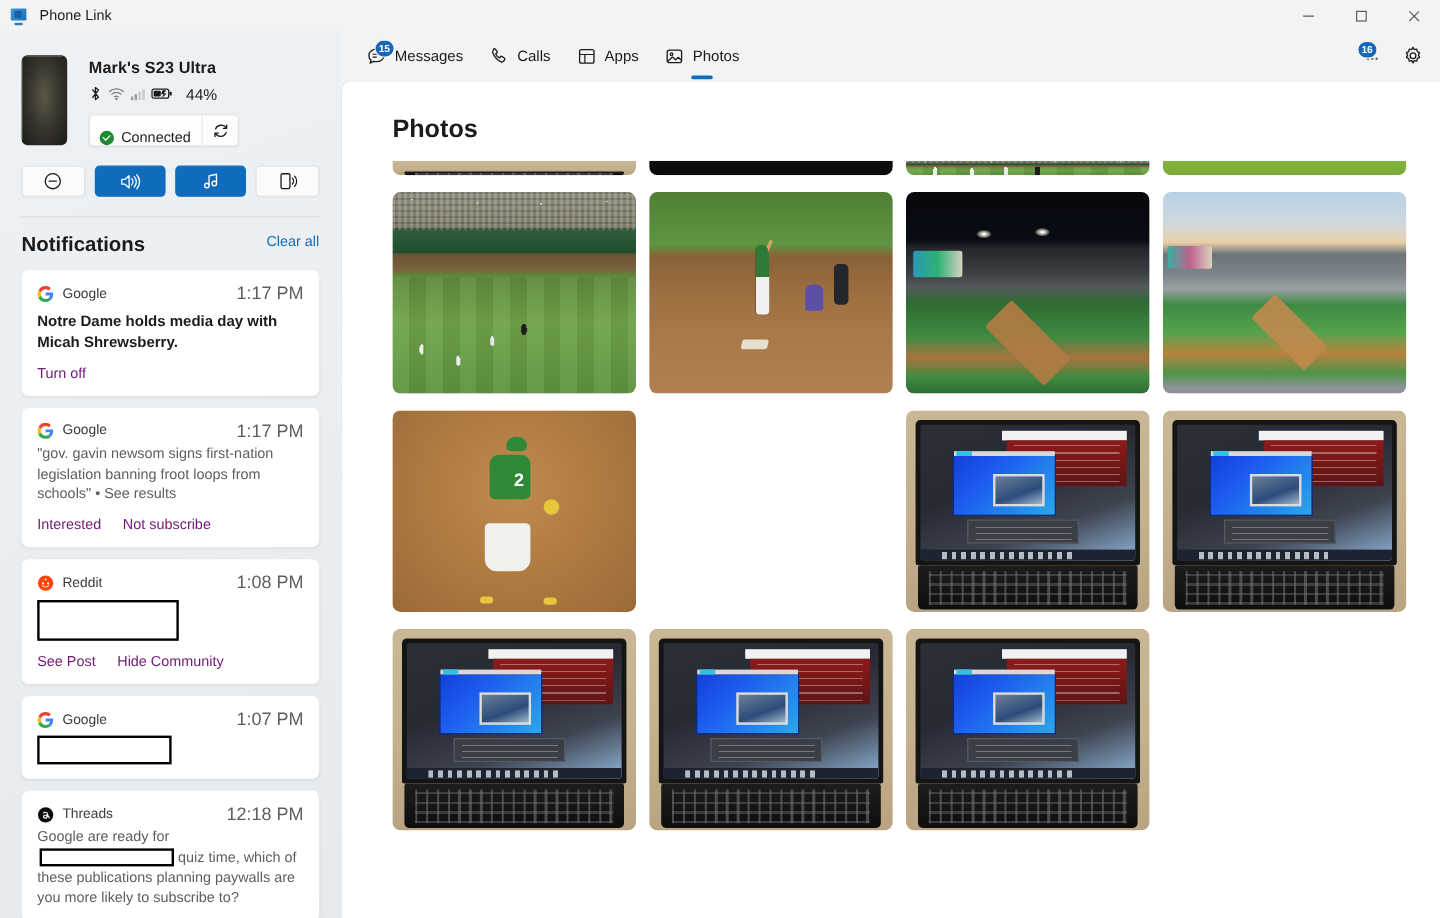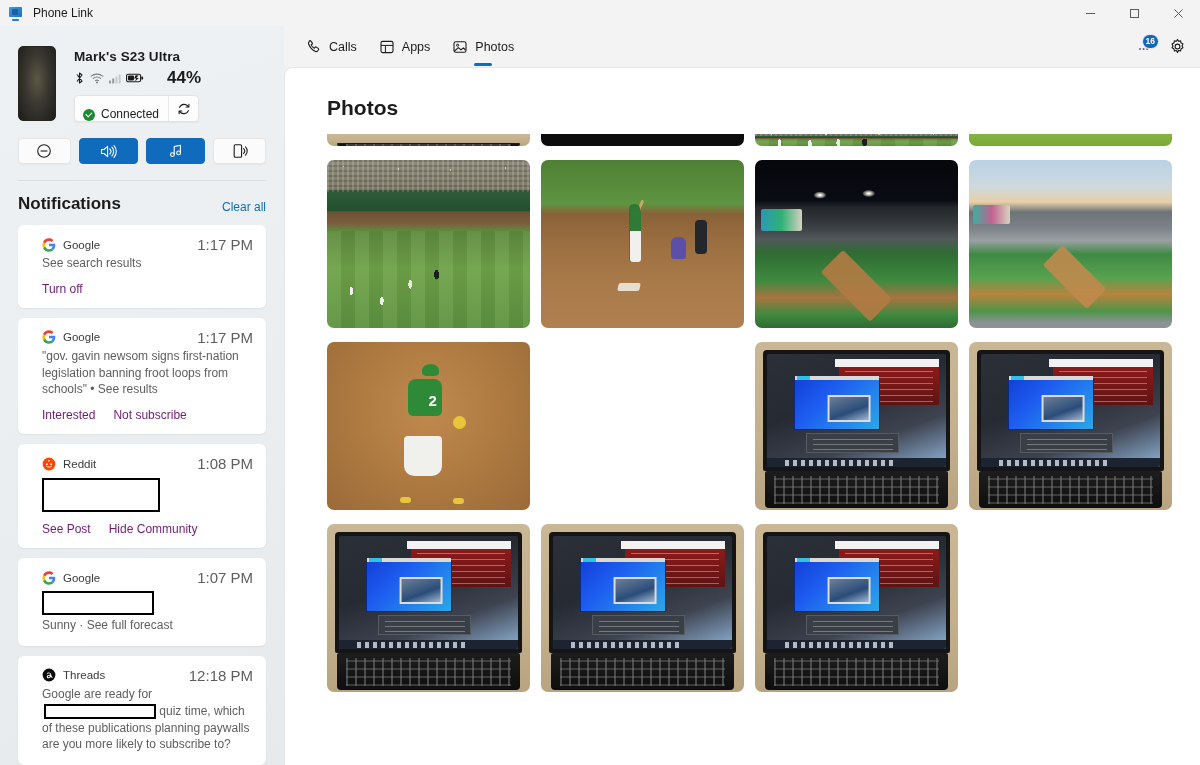--- a/index.html
+++ b/index.html
@@ -41,21 +41,21 @@
   .device { display: flex; padding: 20px 16px 0 18px; }
   .phone-thumb {
     width: 38px; height: 75px; border-radius: 5px; flex: none;
     background: radial-gradient(ellipse at 50% 45%, #5d5844 0%, #3a3730 45%, #1d1c19 100%);
     border: 1px solid #26251f;
   }
   .device-info { margin-left: 18px; padding-top: 3px; }
   .device-name { font-size: 13.5px; font-weight: 600; color: #1b1b1b; letter-spacing: .1px; }
   .status-row { display: flex; align-items: center; gap: 5px; margin-top: 7px; height: 14px; }
   .status-row svg { display: block; }
-  .batt-pct { font-size: 17px; color: #1b1b1b; font-weight: 700; margin-left: 18px; }
+  .batt-pct { font-size: 13px; color: #1b1b1b; font-weight: 400; margin-left: 6px; }
   .conn-pill {
     margin-top: 10px; display: inline-flex; align-items: center; height: 27px;
     background: #fdfdfd; border: 1px solid #e3e3e3; border-radius: 4px;
     box-shadow: 0 1px 1px rgba(0,0,0,.04);
   }
   .conn-left { display: flex; align-items: flex-end; padding: 0 9px 0 8px; height: 100%; }
   .conn-dot {
     width: 12px; height: 12px; border-radius: 50%; background: #1d8a32;
     display: flex; align-items: center; justify-content: center; flex: none;
   }
@@ -69,29 +69,29 @@
     align-items: center; justify-content: center;
     background: #fbfbfb; border: 1px solid #e6e6e6; color: #1b1b1b;
     box-shadow: 0 1px 1px rgba(0,0,0,.04);
   }
   .qbtn.wide { width: 63px; }
   .qbtn.on { background: #0f6cbd; border-color: #0f6cbd; color: #fff; box-shadow: none; }
 
   .divider { margin: 16px 18px 0 18px; height: 1px; background: #dcdfe2; }
 
   .notif-head {
-    display: flex; align-items: flex-end; justify-content: space-between;
+    display: flex; align-items: flex-start; justify-content: space-between;
     padding: 13px 18px 0 18px;
   }
   .notif-title { font-size: 17px; font-weight: 600; color: #1b1b1b; }
   .clear-all { font-size: 12px; color: #0f6cbd; }
 
   .notif-list { padding: 11px 18px 0 18px; }
   .ncard {
-    background: #fff; border-radius: 6px; padding: 11px 13px 12px 24px;
+    background: #fff; border-radius: 6px; padding: 11px 13px 12px 13px;
     margin-bottom: 10px; box-shadow: 0 1px 2px rgba(0,0,0,.055);
   }
   .nhead { display: flex; align-items: center; }
   .napp-icon { width: 14px; height: 14px; flex: none; margin-right: 7px; }
   .napp { font-size: 11.5px; color: #3b3b3b; }
   .ntime { font-size: 15px; color: #5e5e5e; margin-left: auto; }
   .ntitle { font-size: 12.5px; font-weight: 700; color: #1b1b1b; margin-top: 7px; line-height: 1.35; }
   .nbody { font-size: 12px; color: #5e5e5e; margin-top: 2px; line-height: 1.4; }
   .nacts { display: flex; gap: 18px; margin-top: 10px; }
   .nact { font-size: 12px; color: #701a75; }
@@ -374,21 +374,21 @@
         <div class="nhead">
           <svg class="napp-icon" viewBox="0 0 16 16">
             <path d="M15.2 8.2c0-.6-.05-1.05-.16-1.52H8v2.76h4.13c-.08.69-.53 1.73-1.53 2.43l-.01.09 2.22 1.72.15.02c1.41-1.3 2.24-3.22 2.24-5.5z" fill="#4285f4"></path>
             <path d="M8 15.6c2.02 0 3.72-.66 4.96-1.8l-2.36-1.83c-.63.44-1.48.75-2.6.75-1.98 0-3.67-1.31-4.27-3.12l-.09.01-2.31 1.79-.3.08A7.6 7.6 0 0 0 8 15.6z" fill="#34a853"></path>
             <path d="M3.73 9.6a4.7 4.7 0 0 1-.25-1.5c0-.52.09-1.03.24-1.5l-.01-.1-2.34-1.82-.07.04A7.6 7.6 0 0 0 .4 8.1c0 1.23.3 2.39.82 3.42L3.73 9.6z" fill="#fbbc05"></path>
             <path d="M8 3.48c1.4 0 2.35.61 2.89 1.12l2.11-2.06C11.71.93 10.02.27 8 .27A7.6 7.6 0 0 0 1.22 4.46L3.72 6.4C4.33 4.59 6.02 3.48 8 3.48z" fill="#ea4335"></path>
           </svg>
           <span class="napp">Google</span>
           <span class="ntime">1:17 PM</span>
         </div>
-        <div class="nbody">See search results</div>
+        <div class="ntitle">Notre Dame holds media day with Micah Shrewsberry.</div>
         <div class="nacts">
           <span class="nact">Turn off</span>
         </div>
       </div>
 
       <div class="ncard">
         <div class="nhead">
           <svg class="napp-icon" viewBox="0 0 16 16">
             <path d="M15.2 8.2c0-.6-.05-1.05-.16-1.52H8v2.76h4.13c-.08.69-.53 1.73-1.53 2.43l-.01.09 2.22 1.72.15.02c1.41-1.3 2.24-3.22 2.24-5.5z" fill="#4285f4"></path>
             <path d="M8 15.6c2.02 0 3.72-.66 4.96-1.8l-2.36-1.83c-.63.44-1.48.75-2.6.75-1.98 0-3.67-1.31-4.27-3.12l-.09.01-2.31 1.79-.3.08A7.6 7.6 0 0 0 8 15.6z" fill="#34a853"></path>
@@ -429,21 +429,20 @@
           <svg class="napp-icon" viewBox="0 0 16 16">
             <path d="M15.2 8.2c0-.6-.05-1.05-.16-1.52H8v2.76h4.13c-.08.69-.53 1.73-1.53 2.43l-.01.09 2.22 1.72.15.02c1.41-1.3 2.24-3.22 2.24-5.5z" fill="#4285f4"></path>
             <path d="M8 15.6c2.02 0 3.72-.66 4.96-1.8l-2.36-1.83c-.63.44-1.48.75-2.6.75-1.98 0-3.67-1.31-4.27-3.12l-.09.01-2.31 1.79-.3.08A7.6 7.6 0 0 0 8 15.6z" fill="#34a853"></path>
             <path d="M3.73 9.6a4.7 4.7 0 0 1-.25-1.5c0-.52.09-1.03.24-1.5l-.01-.1-2.34-1.82-.07.04A7.6 7.6 0 0 0 .4 8.1c0 1.23.3 2.39.82 3.42L3.73 9.6z" fill="#fbbc05"></path>
             <path d="M8 3.48c1.4 0 2.35.61 2.89 1.12l2.11-2.06C11.71.93 10.02.27 8 .27A7.6 7.6 0 0 0 1.22 4.46L3.72 6.4C4.33 4.59 6.02 3.48 8 3.48z" fill="#ea4335"></path>
           </svg>
           <span class="napp">Google</span>
           <span class="ntime">1:07 PM</span>
         </div>
         <div class="redact r2"></div>
-        <div class="nbody">Sunny · See full forecast</div>
       </div>
 
       <div class="ncard">
         <div class="nhead">
           <svg class="napp-icon" viewBox="0 0 16 16">
             <circle cx="8" cy="8" r="7.3" fill="#0b0b0b"></circle>
             <path d="M10.6 8.1c-.1-2-1.3-3-2.8-3-1 0-1.9.4-2.4 1.2l.9.6c.3-.5.8-.8 1.5-.8.9 0 1.6.6 1.7 1.7-2.6-.25-4 .7-4 2.1 0 1.1.9 1.9 2.1 1.9 1.3 0 2.2-.8 2.6-2 .5.4.8 1 .8 1.7l1.1-.3c-.05-1.1-.55-2-1.5-2.6zm-3 2.6c-.5 0-.95-.3-.95-.8 0-.65.7-1.1 2.3-.95-.2 1.1-.75 1.75-1.35 1.75z" fill="#fff"></path>
           </svg>
           <span class="napp">Threads</span>
           <span class="ntime">12:18 PM</span>
@@ -454,20 +453,31 @@
         </div>
       </div>
 
     </div>
   </div>
 
   <div class="main">
 
     <div class="tabbar">
 
+      <div class="tab">
+        <span class="tab-ico">
+          <svg width="16" height="16" viewBox="0 0 16 16">
+            <path d="M1.4 7.2c0-3 2.8-5.2 6.3-5.2s6.3 2.2 6.3 5.2-2.8 5.2-6.3 5.2c-.8 0-1.6-.1-2.3-.3l-3 1.5.8-2.4C2 10.3 1.4 8.9 1.4 7.2z" fill="none" stroke="#1b1b1b" stroke-width="1.1" stroke-linejoin="round"></path>
+            <line x1="4.5" y1="6.2" x2="9.5" y2="6.2" stroke="#1b1b1b" stroke-width="1"></line>
+            <line x1="4.5" y1="8.6" x2="8" y2="8.6" stroke="#1b1b1b" stroke-width="1"></line>
+          </svg>
+          <span class="badge">15</span>
+        </span>
+        <span>Messages</span>
+      </div>
 
       <div class="tab">
         <span class="tab-ico">
           <svg width="16" height="16" viewBox="0 0 16 16">
             <path d="M3.3 1.9c.5-.4 1.2-.3 1.6.2l1.3 1.8c.3.4.2 1-.2 1.3l-.9.7c.6 1.5 1.8 2.7 3.3 3.3l.7-.9c.3-.4.9-.5 1.3-.2l1.8 1.3c.5.4.6 1.1.2 1.6l-.8 1c-.5.6-1.3.8-2 .5C6.6 11.2 4 8.6 2.6 5c-.3-.7-.1-1.5.5-2z" fill="none" stroke="#1b1b1b" stroke-width="1.1" stroke-linejoin="round"></path>
           </svg>
         </span>
         <span>Calls</span>
       </div>
 
@@ -493,21 +503,21 @@
         <span>Photos</span>
       </div>
 
       <div class="tabbar-right">
         <div class="tb-icon-btn">
           <svg width="18" height="18" viewBox="0 0 18 18">
             <circle cx="4" cy="11" r="1.05" fill="#6b6b6b"></circle>
             <circle cx="7.6" cy="11" r="1.05" fill="#6b6b6b"></circle>
             <circle cx="11.2" cy="11" r="1.05" fill="#6b6b6b"></circle>
           </svg>
-          <span class="badge" style="right:1px;top:2px;">16</span>
+          <span class="badge" style="right:12px;top:2px;">16</span>
         </div>
         <div class="tb-icon-btn">
           <svg width="17" height="17" viewBox="0 0 17 17">
             <circle cx="8.5" cy="8.5" r="2.4" fill="none" stroke="#1b1b1b" stroke-width="1.1"></circle>
             <path d="M8.5 1.4l1 1.9 2.1-.4.5 2.1 1.9 1-1 1.9 1 1.9-1.9 1-.5 2.1-2.1-.4-1 1.9-1-1.9-2.1.4-.5-2.1-1.9-1 1-1.9-1-1.9 1.9-1 .5-2.1 2.1.4z" fill="none" stroke="#1b1b1b" stroke-width="1.1" stroke-linejoin="round"></path>
           </svg>
         </div>
       </div>
     </div>
 

